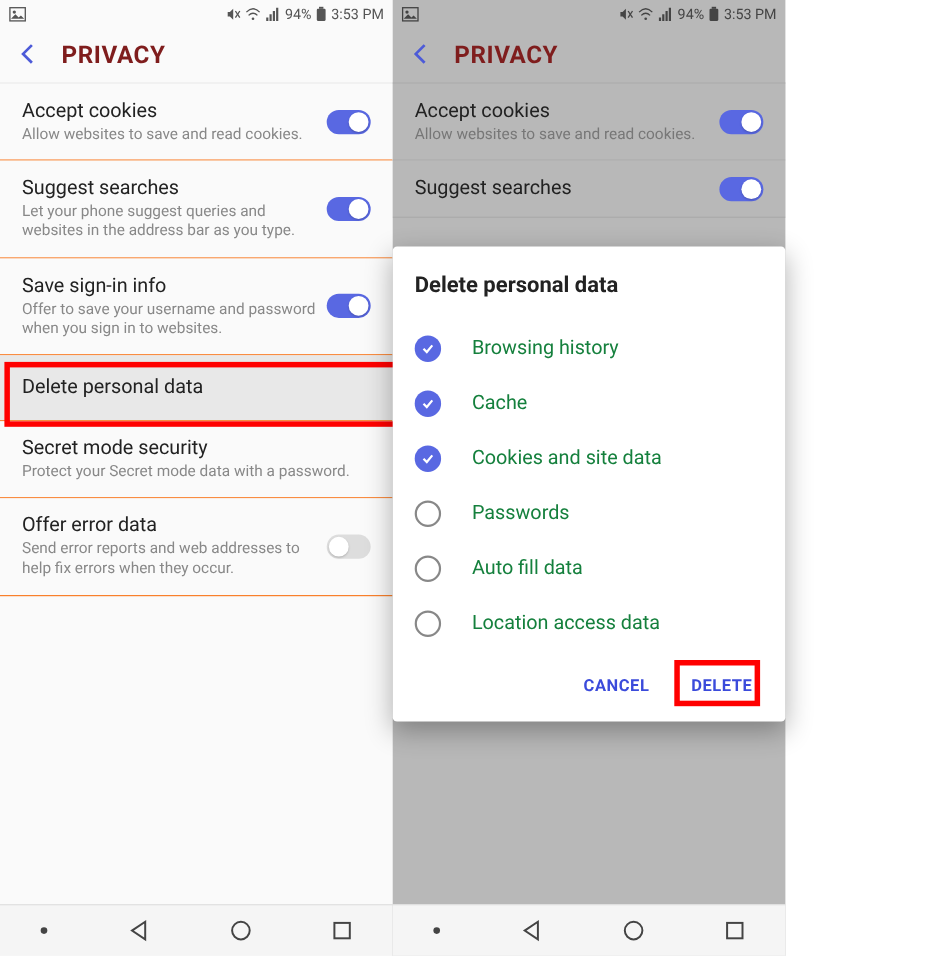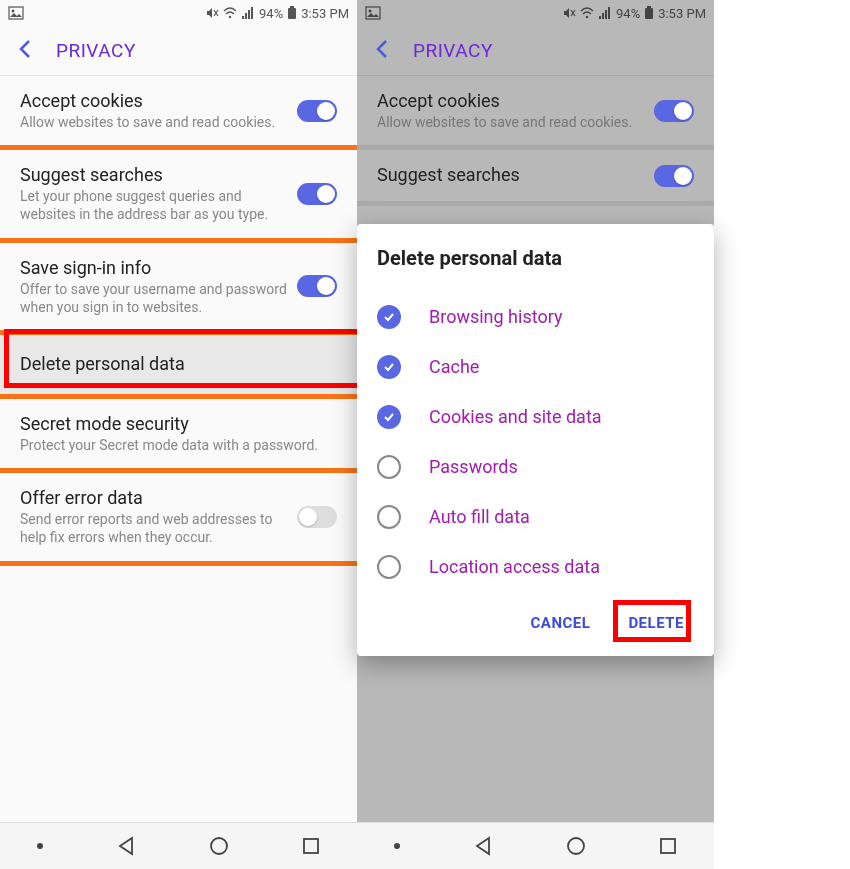--- a/index.html
+++ b/index.html
@@ -61,35 +61,35 @@
       border-bottom-color: #aaa;
     }
     .back-arrow {
       margin-right: 24px;
       color: #4d5bd8;
     }
     .phone-screen.right .back-arrow {
       color: #4d5bd8;
     }
     .header-title {
-      font-size: 19px;
-      font-weight: 400;
+      font-size: 22px;
+      font-weight: 700;
       letter-spacing: 0.5px;
-      color: #6d28d9;
+      color: #7f1d1d;
     }
     .content {
       flex: 1;
       overflow: hidden;
     }
     .setting-row {
       display: flex;
       align-items: center;
       justify-content: space-between;
       padding: 14px 20px;
-      border-bottom: 5px solid #f97316;
+      border-bottom: 1px solid #f97316;
       background: #fafafa;
     }
     .phone-screen.right .setting-row {
       background: #b8b8b8;
       border-bottom-color: #aaa;
     }
     .setting-text {
       flex: 1;
       padding-right: 10px;
     }
@@ -211,21 +211,21 @@
       justify-content: center;
     }
     .checkbox.checked {
       background: #5968e2;
     }
     .checkbox.unchecked {
       border: 2px solid #888;
     }
     .check-label {
       font-size: 18px;
-      color: #a21caf;
+      color: #15803d;
     }
     .modal-actions {
       display: flex;
       justify-content: flex-end;
       gap: 30px;
       margin-top: 14px;
       padding-right: 6px;
       align-items: flex-end;
     }
     .modal-btn {

